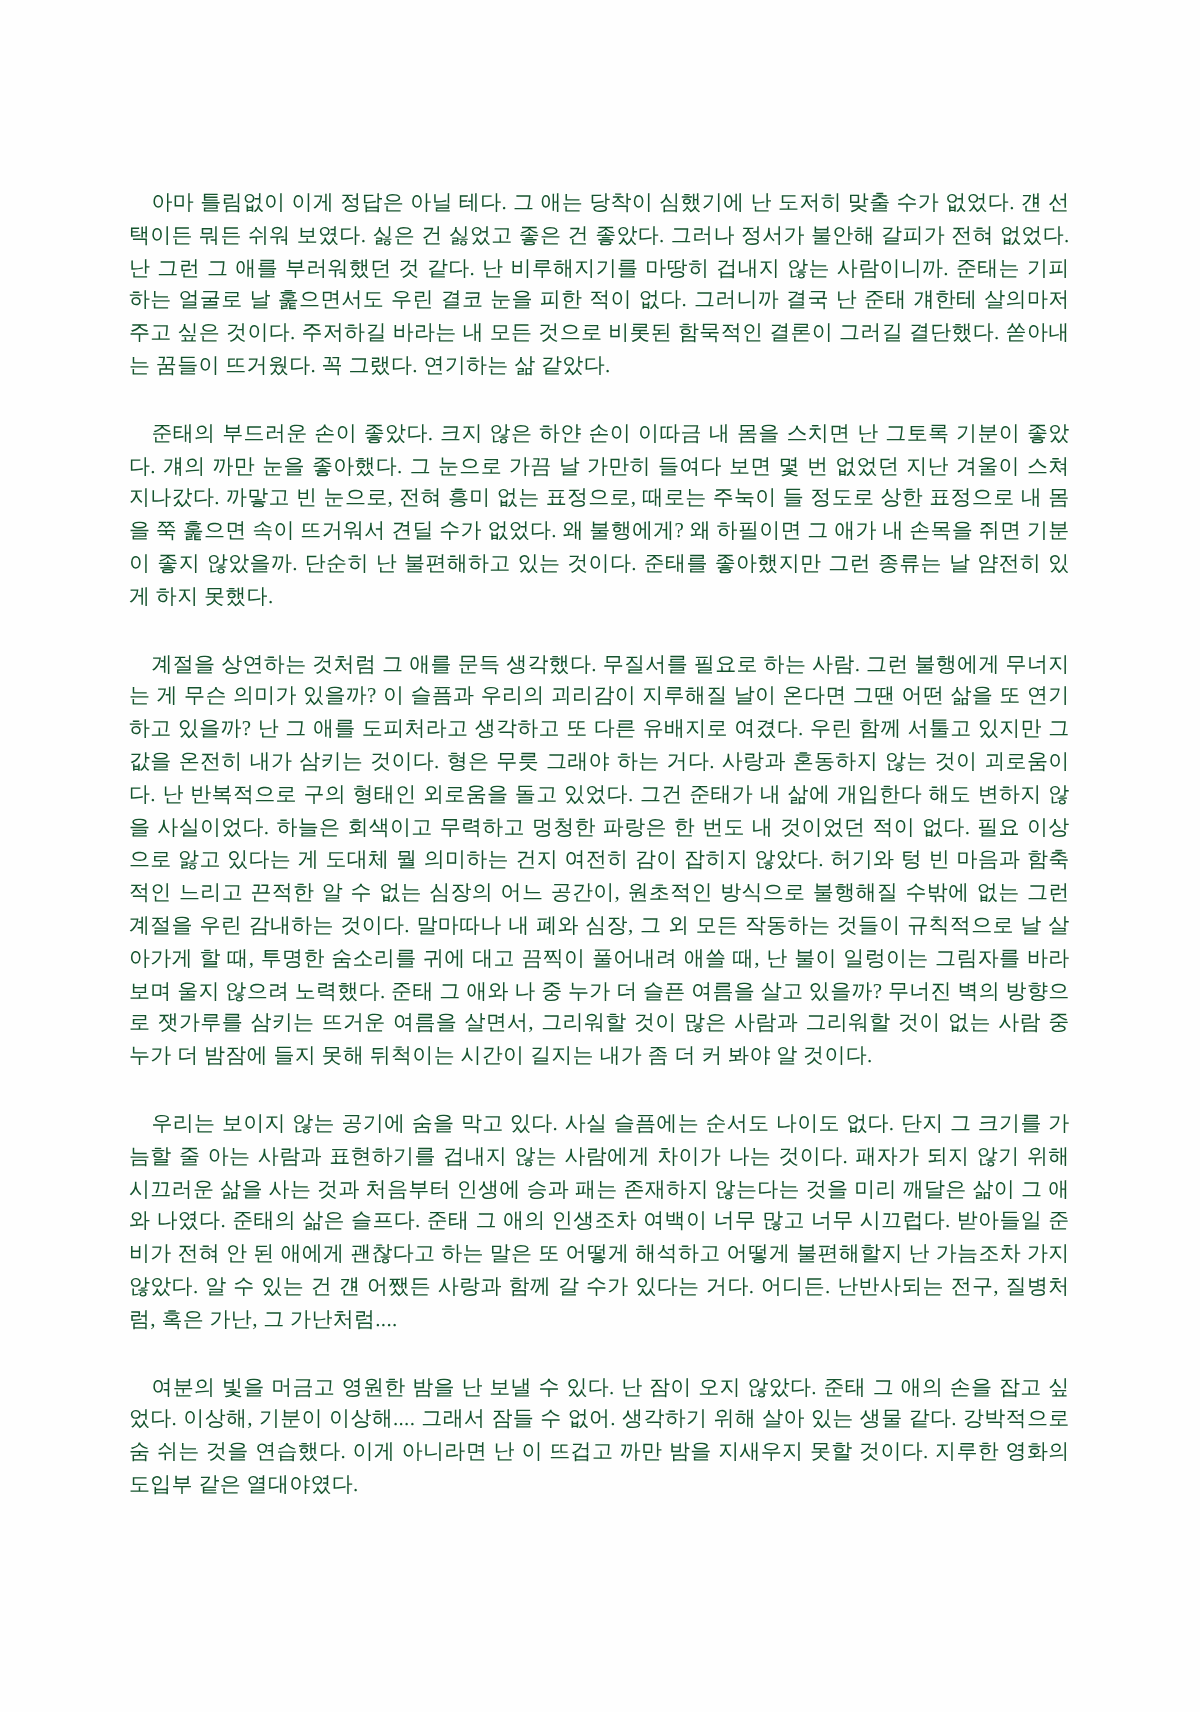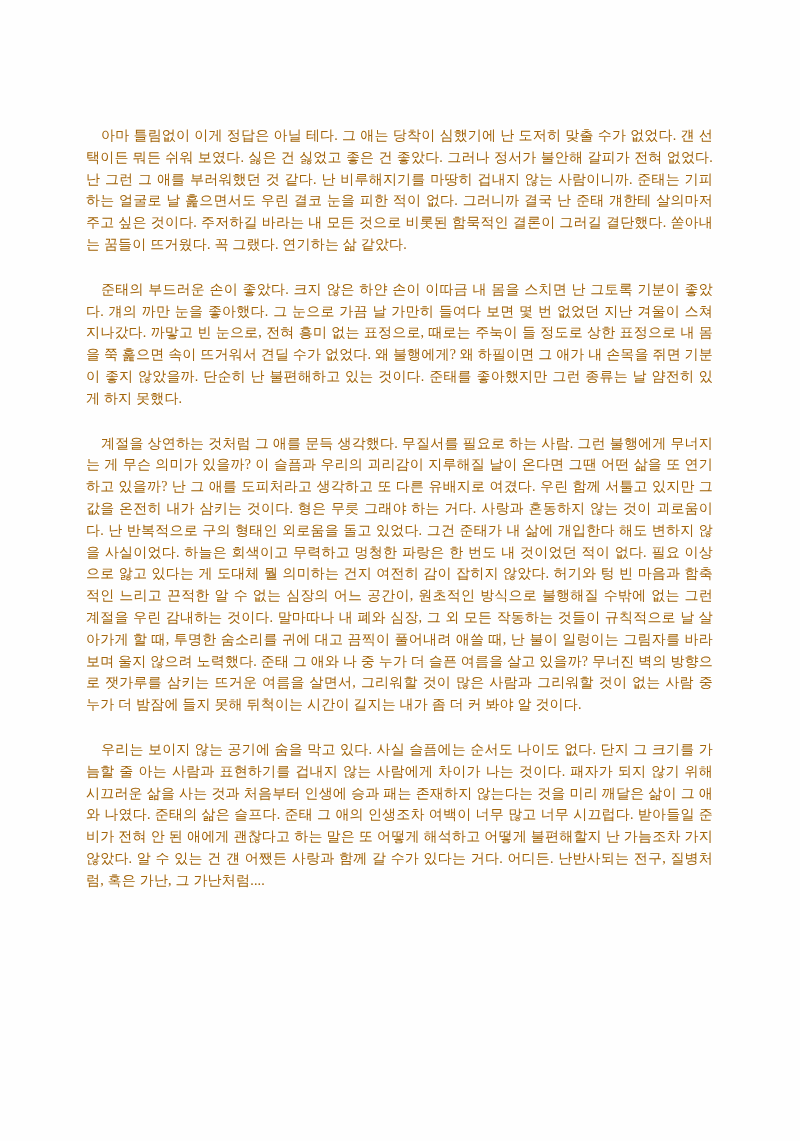--- a/index.html
+++ b/index.html
@@ -19,32 +19,33 @@
     left: 86px;
     top: 125px;
     width: 627px;
   }
   .text-block p {
     margin: 0 0 23px 0;
     font-family: "Liberation Serif", "DejaVu Serif", serif;
     font-size: 14px;
     line-height: 21.8px;
     letter-spacing: 0.2px;
-    color: #a16207;
+    color: #14532d;
     text-align: justify;
     text-indent: 15px;
     word-break: normal;
   }
   .text-block p:last-child {
     margin-bottom: 0;
   }
 </style>
 </head>
 <body>
 
 <div class="page">
   <div class="text-block">
     <p>아마 틀림없이 이게 정답은 아닐 테다. 그 애는 당착이 심했기에 난 도저히 맞출 수가 없었다. 걘 선택이든 뭐든 쉬워 보였다. 싫은 건 싫었고 좋은 건 좋았다. 그러나 정서가 불안해 갈피가 전혀 없었다. 난 그런 그 애를 부러워했던 것 같다. 난 비루해지기를 마땅히 겁내지 않는 사람이니까. 준태는 기피하는 얼굴로 날 훑으면서도 우린 결코 눈을 피한 적이 없다. 그러니까 결국 난 준태 걔한테 살의마저 주고 싶은 것이다. 주저하길 바라는 내 모든 것으로 비롯된 함묵적인 결론이 그러길 결단했다. 쏟아내는 꿈들이 뜨거웠다. 꼭 그랬다. 연기하는 삶 같았다.</p>
     <p>준태의 부드러운 손이 좋았다. 크지 않은 하얀 손이 이따금 내 몸을 스치면 난 그토록 기분이 좋았다. 걔의 까만 눈을 좋아했다. 그 눈으로 가끔 날 가만히 들여다 보면 몇 번 없었던 지난 겨울이 스쳐 지나갔다. 까맣고 빈 눈으로, 전혀 흥미 없는 표정으로, 때로는 주눅이 들 정도로 상한 표정으로 내 몸을 쭉 훑으면 속이 뜨거워서 견딜 수가 없었다. 왜 불행에게? 왜 하필이면 그 애가 내 손목을 쥐면 기분이 좋지 않았을까. 단순히 난 불편해하고 있는 것이다. 준태를 좋아했지만 그런 종류는 날 얌전히 있게 하지 못했다.</p>
     <p>계절을 상연하는 것처럼 그 애를 문득 생각했다. 무질서를 필요로 하는 사람. 그런 불행에게 무너지는 게 무슨 의미가 있을까? 이 슬픔과 우리의 괴리감이 지루해질 날이 온다면 그땐 어떤 삶을 또 연기하고 있을까? 난 그 애를 도피처라고 생각하고 또 다른 유배지로 여겼다. 우린 함께 서툴고 있지만 그 값을 온전히 내가 삼키는 것이다. 형은 무릇 그래야 하는 거다. 사랑과 혼동하지 않는 것이 괴로움이다. 난 반복적으로 구의 형태인 외로움을 돌고 있었다. 그건 준태가 내 삶에 개입한다 해도 변하지 않을 사실이었다. 하늘은 회색이고 무력하고 멍청한 파랑은 한 번도 내 것이었던 적이 없다. 필요 이상으로 앓고 있다는 게 도대체 뭘 의미하는 건지 여전히 감이 잡히지 않았다. 허기와 텅 빈 마음과 함축적인 느리고 끈적한 알 수 없는 심장의 어느 공간이, 원초적인 방식으로 불행해질 수밖에 없는 그런 계절을 우린 감내하는 것이다. 말마따나 내 폐와 심장, 그 외 모든 작동하는 것들이 규칙적으로 날 살아가게 할 때, 투명한 숨소리를 귀에 대고 끔찍이 풀어내려 애쓸 때, 난 불이 일렁이는 그림자를 바라보며 울지 않으려 노력했다. 준태 그 애와 나 중 누가 더 슬픈 여름을 살고 있을까? 무너진 벽의 방향으로 잿가루를 삼키는 뜨거운 여름을 살면서, 그리워할 것이 많은 사람과 그리워할 것이 없는 사람 중 누가 더 밤잠에 들지 못해 뒤척이는 시간이 길지는 내가 좀 더 커 봐야 알 것이다.</p>
     <p>우리는 보이지 않는 공기에 숨을 막고 있다. 사실 슬픔에는 순서도 나이도 없다. 단지 그 크기를 가늠할 줄 아는 사람과 표현하기를 겁내지 않는 사람에게 차이가 나는 것이다. 패자가 되지 않기 위해 시끄러운 삶을 사는 것과 처음부터 인생에 승과 패는 존재하지 않는다는 것을 미리 깨달은 삶이 그 애와 나였다. 준태의 삶은 슬프다. 준태 그 애의 인생조차 여백이 너무 많고 너무 시끄럽다. 받아들일 준비가 전혀 안 된 애에게 괜찮다고 하는 말은 또 어떻게 해석하고 어떻게 불편해할지 난 가늠조차 가지 않았다. 알 수 있는 건 걘 어쨌든 사랑과 함께 갈 수가 있다는 거다. 어디든. 난반사되는 전구, 질병처럼, 혹은 가난, 그 가난처럼....</p>
+    <p>여분의 빛을 머금고 영원한 밤을 난 보낼 수 있다. 난 잠이 오지 않았다. 준태 그 애의 손을 잡고 싶었다. 이상해, 기분이 이상해.... 그래서 잠들 수 없어. 생각하기 위해 살아 있는 생물 같다. 강박적으로 숨 쉬는 것을 연습했다. 이게 아니라면 난 이 뜨겁고 까만 밤을 지새우지 못할 것이다. 지루한 영화의 도입부 같은 열대야였다.</p>
   </div>
 </div>
 
 </body></html>

